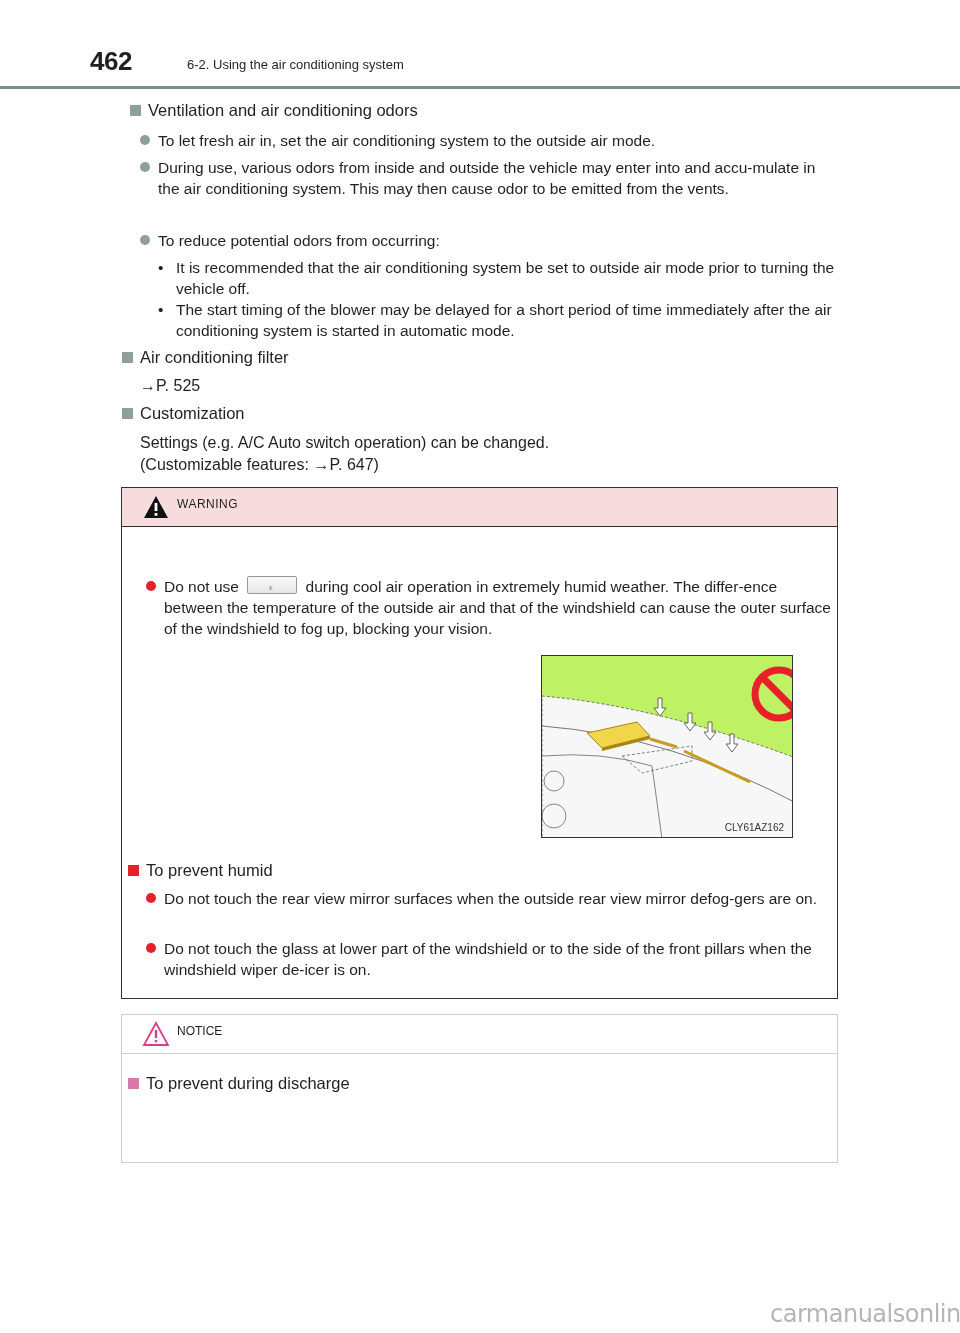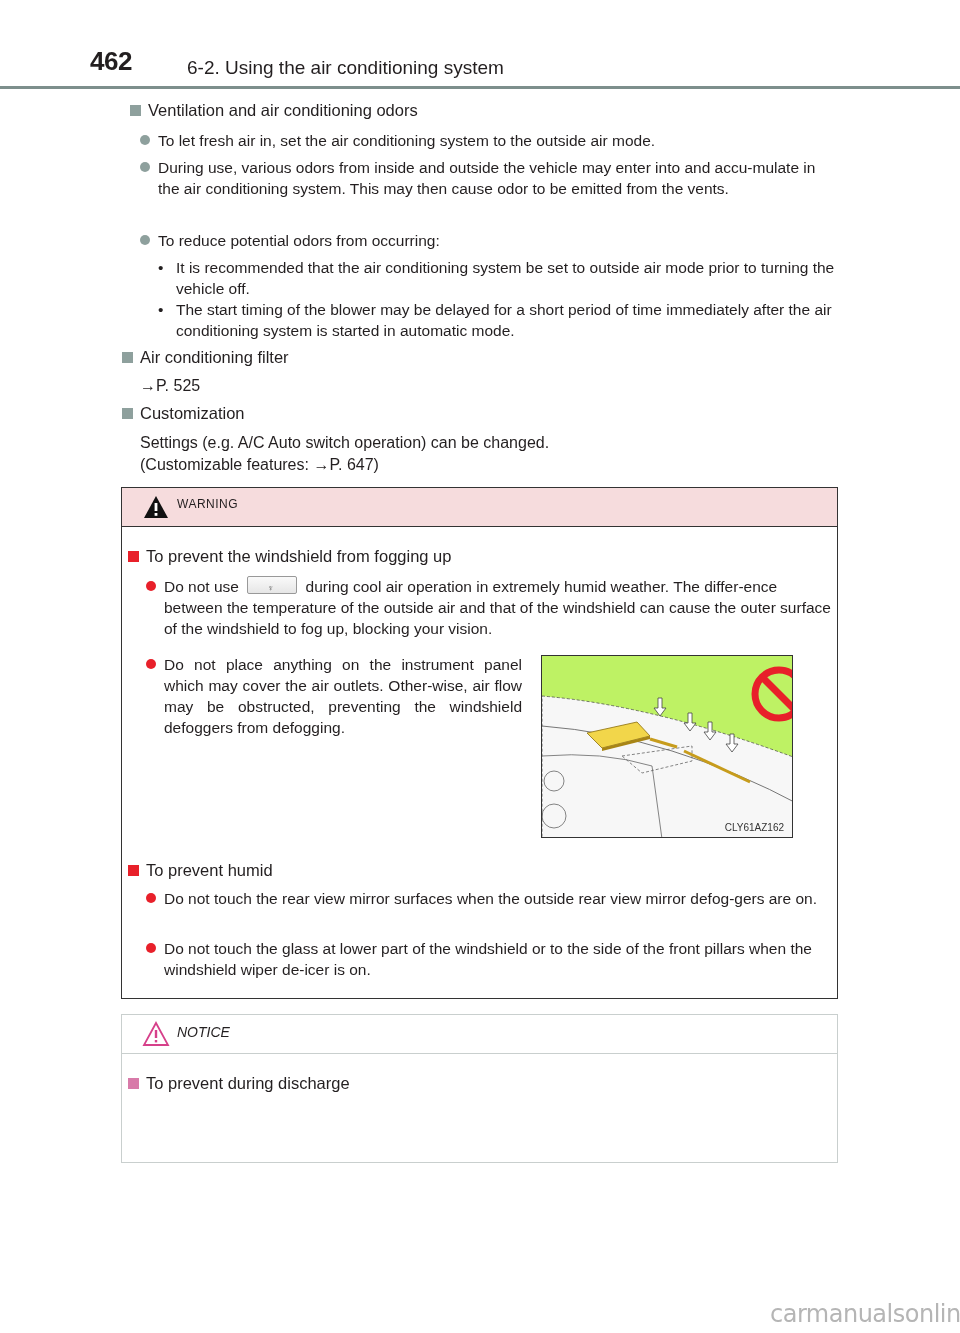--- a/index.html
+++ b/index.html
@@ -1,20 +1,20 @@
 <!DOCTYPE html>
 <html><head>
 <meta charset="utf-8">
 <style>
   html, body { margin:0; padding:0; background:#fff; }
   body { width:960px; height:1333px; position:relative; overflow:hidden;
          font-family:"Liberation Sans", sans-serif; color:#231f20; }
   .header { position:absolute; left:0; top:0; width:960px; height:84px; }
   .pagenum { position:absolute; left:90px; top:46px; font-size:26px; font-weight:bold; letter-spacing:-0.5px; }
-  .chapter { position:absolute; left:187px; top:57px; font-size:19px; }
+  .chapter { position:absolute; left:187px; top:57px; font-size:13px; }
   .rule { position:absolute; left:0; top:86px; width:960px; height:3px; background:#7d8f8c; }
 
   .sec-title { position:absolute; font-size:16.5px; display:flex; align-items:center; }
   .sq { display:inline-block; width:11px; height:11px; margin-right:7px; }
   .sq.grey { background:#8ea09d; }
   .sq.red { background:#e8202a; }
   .sq.pink { background:#d87aa9; }
 
   .bullet { position:absolute; font-size:15.5px; line-height:21px; }
   .dot { position:absolute; left:0; top:5px; width:10px; height:10px; border-radius:50%; }
@@ -26,21 +26,21 @@
   .subtext { margin-left:18px; }
   .plain { position:absolute; font-size:16px; line-height:22px; }
 
   .warn-box { position:absolute; left:121px; top:487px; width:717px; height:512px; border:1.5px solid #333; box-sizing:border-box; }
   .warn-head { position:absolute; left:0; top:0; right:0; height:38px; background:#f6dcdd; border-bottom:1.5px solid #333; }
   .warn-label { position:absolute; left:55px; top:9px; font-size:12px; letter-spacing:0.5px; }
   .warn-icon { position:absolute; left:21px; top:7px; width:26px; height:24px; }
 
   .notice-box { position:absolute; left:121px; top:1014px; width:717px; height:149px; border:1.5px solid #c9cfce; box-sizing:border-box; }
   .notice-head { position:absolute; left:0; top:0; right:0; height:38px; border-bottom:1.5px solid #c9cfce; }
-  .notice-label { position:absolute; left:55px; top:9px; font-size:14px;font-style:italic; }
+  .notice-label { position:absolute; left:55px; top:9px; font-size:12px; }
   .notice-icon { position:absolute; left:20px; top:6px; width:28px; height:26px; }
 
   .defrost-btn { display:inline-block; width:48px; height:16px; border:1px solid #999; border-radius:2px; vertical-align:-2px; margin:0 4px; background:linear-gradient(#fafafa,#e6e6e6); position:relative; }
   .defrost-btn span { position:absolute; left:19px; top:1px; font-size:9px; color:#555; }
 
   .illus { position:absolute; left:541px; top:655px; width:252px; height:183px; border:1.5px solid #333; box-sizing:border-box; background:#bef264; overflow:hidden; }
   .illus-code { position:absolute; right:8px; bottom:4px; font-size:10px; color:#333; }
 
   .watermark { position:absolute; left:770px; top:1300px; font-size:24px; color:#b5b5b5; font-family:"DejaVu Sans", sans-serif; letter-spacing:-0.5px; }
 </style>
@@ -94,35 +94,27 @@
 <div class="warn-box">
   <div class="warn-head">
     <svg class="warn-icon" viewBox="0 0 26 24">
       <polygon points="13,1 25,23 1,23" fill="#111"></polygon>
       <rect x="11.6" y="8" width="2.8" height="8" fill="#fff"></rect>
       <rect x="11.6" y="18" width="2.8" height="2.8" fill="#fff"></rect>
     </svg>
     <div class="warn-label">WARNING</div>
   </div>
 
-  <div class="sec-title" style="left:6px;top:59px;">
-    <span class="sq red"></span>
-    <span>To prevent the windshield from fogging up</span>
-  </div>
   <div class="bullet" style="left:24px;top:88px;width:688px;">
     <span class="dot red"></span>
     <div class="btext">
       <span>Do not use</span>
       <span class="defrost-btn"><span>♆</span></span>
       <span>during cool air operation in extremely humid weather. The differ-ence between the temperature of the outside air and that of the windshield can cause the outer surface of the windshield to fog up, blocking your vision.</span>
     </div>
-  </div>
-  <div class="bullet" style="left:24px;top:166px;width:376px;text-align:justify;">
-    <span class="dot red"></span>
-    <div class="btext">Do not place anything on the instrument panel which may cover the air outlets. Other-wise, air flow may be obstructed, preventing the windshield defoggers from defogging.</div>
   </div>
 
   <div class="sec-title" style="left:6px;top:373px;">
     <span class="sq red"></span>
     <span>To prevent humid</span>
   </div>
   <div class="bullet" style="left:24px;top:450px;width:688px;">
     <span class="dot red"></span>
     <div class="btext">Do not touch the glass at lower part of the windshield or to the side of the front pillars when the windshield wiper de-icer is on.</div>
   </div>

